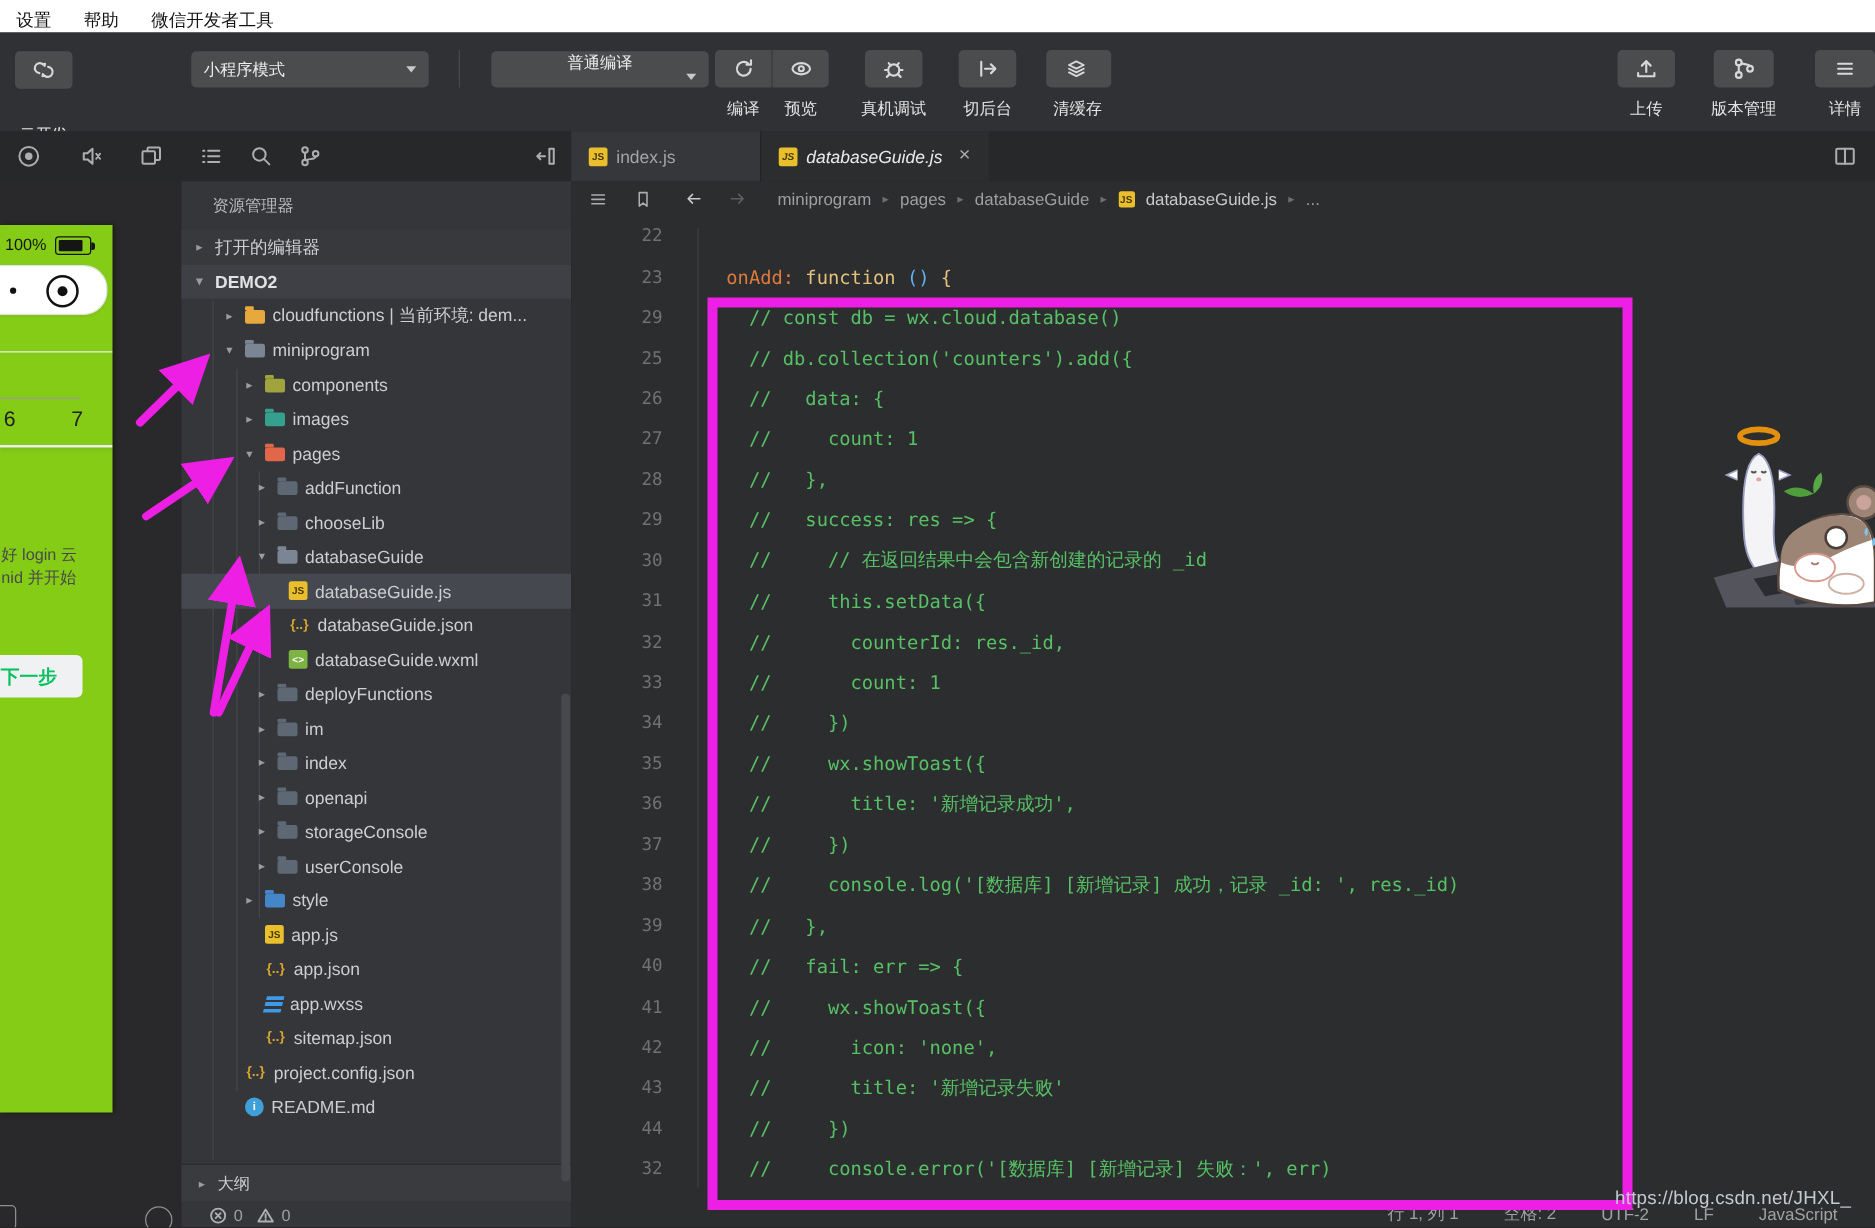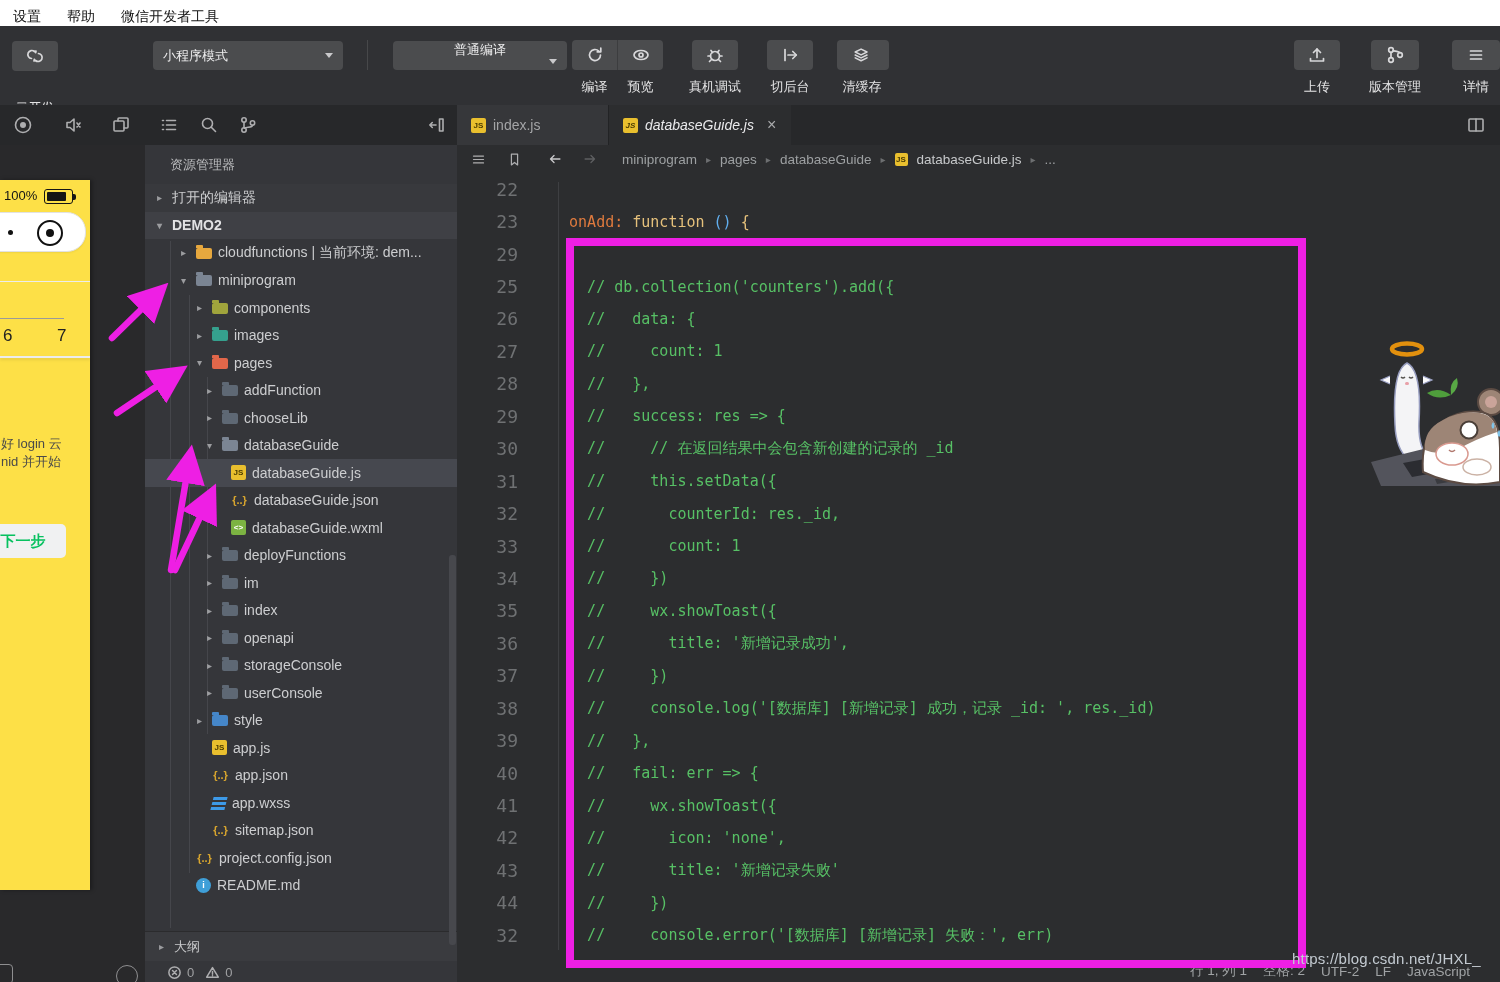--- a/index.html
+++ b/index.html
@@ -57,33 +57,33 @@
             padding-left:22px;color:#9fa0a2;font-size:13px;}
   .thumb{position:absolute;left:304px;top:410px;width:7px;height:390px;background:#47484d;border-radius:3px;}
   
   .crumbbar{left:457px;top:145px;width:1043px;height:28px;background:#2c2d2f;display:flex;align-items:center;
             color:#9da0a2;font-size:13.5px;gap:9px;padding-left:13px;}
   .crumb-sep{color:#6d6f71;font-size:10px;}
   .crumb-last{color:#c7c9cb;}
   
   .codearea{left:457px;top:173px;width:1043px;height:787px;background:#2c2d2f;overflow:hidden;}
   .cline{display:flex;align-items:center;height:32.45px;}
-  .lnum{width:61px;flex:none;text-align:right;font-family:"DejaVu Sans Mono",monospace;font-size:18px;color:#6f7173;}
+  .lnum{width:61px;flex:none;text-align:right;font-family:"DejaVu Sans Mono",monospace;font-size:14px;color:#6f7173;padding-left:12px;}
   .ltext{padding-left:33px;white-space:pre;font-family:"DejaVu Sans Mono",monospace;font-size:15px;color:#d6d6d6;}
   .cmt{color:#57c065;}
   .tk-key{color:#df7a3e;}.tk-kw{color:#e5c07b;text-align:center;}.tk-par{color:#61afef;}.tk-brace{color:#e5c07b;}
   .iguide{left:558px;top:182px;width:1px;height:768px;background:#3e3f42;}
   
   .statusbar{left:457px;top:960px;width:1043px;height:22px;background:#2c2d2f;display:flex;align-items:center;
-             justify-content:flex-end;gap:16px;padding-right:30px;color:#a0a3a5;font-size:13.5px;box-sizing:border-box;}
+             justify-content:flex-end;gap:36px;padding-right:30px;color:#a0a3a5;font-size:13.5px;box-sizing:border-box;}
   .statusbar span{cursor:pointer;}
   .watermark{left:1292px;top:950px;color:#c3cad1;font-size:15px;z-index:80;letter-spacing:.2px;}
   
   .leftcol{left:0;top:105px;width:145px;height:877px;background:#29292b;border-right:1px solid #1d1d1f;}
-  .sim{left:0;top:180px;width:90px;height:710px;background:#fde047;overflow:hidden;box-shadow:2px 0 4px rgba(0,0,0,.35);}
+  .sim{left:0;top:180px;width:90px;height:710px;background:#84cc16;overflow:hidden;box-shadow:2px 0 4px rgba(0,0,0,.35);}
   .sim-batt-txt{position:absolute;left:4px;top:8px;color:#151515;font-size:13px;}
   .capsule{position:absolute;left:-26px;top:32px;width:110px;height:38px;background:#fff;border:1px solid #e2e2e2;
            border-radius:19px;box-shadow:0 1px 2px rgba(0,0,0,.06);}
   .cap-dot{position:absolute;left:33px;top:17px;width:5px;height:5px;border-radius:50%;background:#111;}
   .cap-target{position:absolute;left:62px;top:7px;width:22px;height:22px;border:2px solid #111;border-radius:50%;}
   .cap-target::after{content:"";position:absolute;left:7px;top:7px;width:8px;height:8px;border-radius:50%;background:#111;}
   .sim-hr1{position:absolute;left:0;top:101px;width:90px;height:1px;background:#ececec;}
   .sim-hr2{position:absolute;left:0;top:138px;width:64px;height:1px;background:#9a9a9a;}
   .sim-key{position:absolute;top:146px;color:#222;font-size:17px;}
   .sim-cardend{position:absolute;left:0;top:176px;width:90px;height:2px;background:#ececec;box-shadow:0 2px 3px rgba(0,0,0,.10);}
@@ -454,20 +454,21 @@
     <div class="cline">
         <span class="lnum">22</span>
         <span class="ltext"></span>
       </div>
     <div class="cline">
         <span class="lnum">23</span>
         <span class="ltext"><span class="tk-key">  onAdd</span><span class="tk-key">: </span><span class="tk-kw">function </span><span class="tk-par">()</span><span class="tk-brace"> {</span></span>
       </div>
     <div class="cline">
         <span class="lnum">29</span>
+        <span class="ltext cmt">    // const db = wx.cloud.database()</span>
       </div>
     <div class="cline">
         <span class="lnum">25</span>
         <span class="ltext cmt">    // db.collection('counters').add({</span>
       </div>
     <div class="cline">
         <span class="lnum">26</span>
         <span class="ltext cmt">    //   data: {</span>
       </div>
     <div class="cline">

